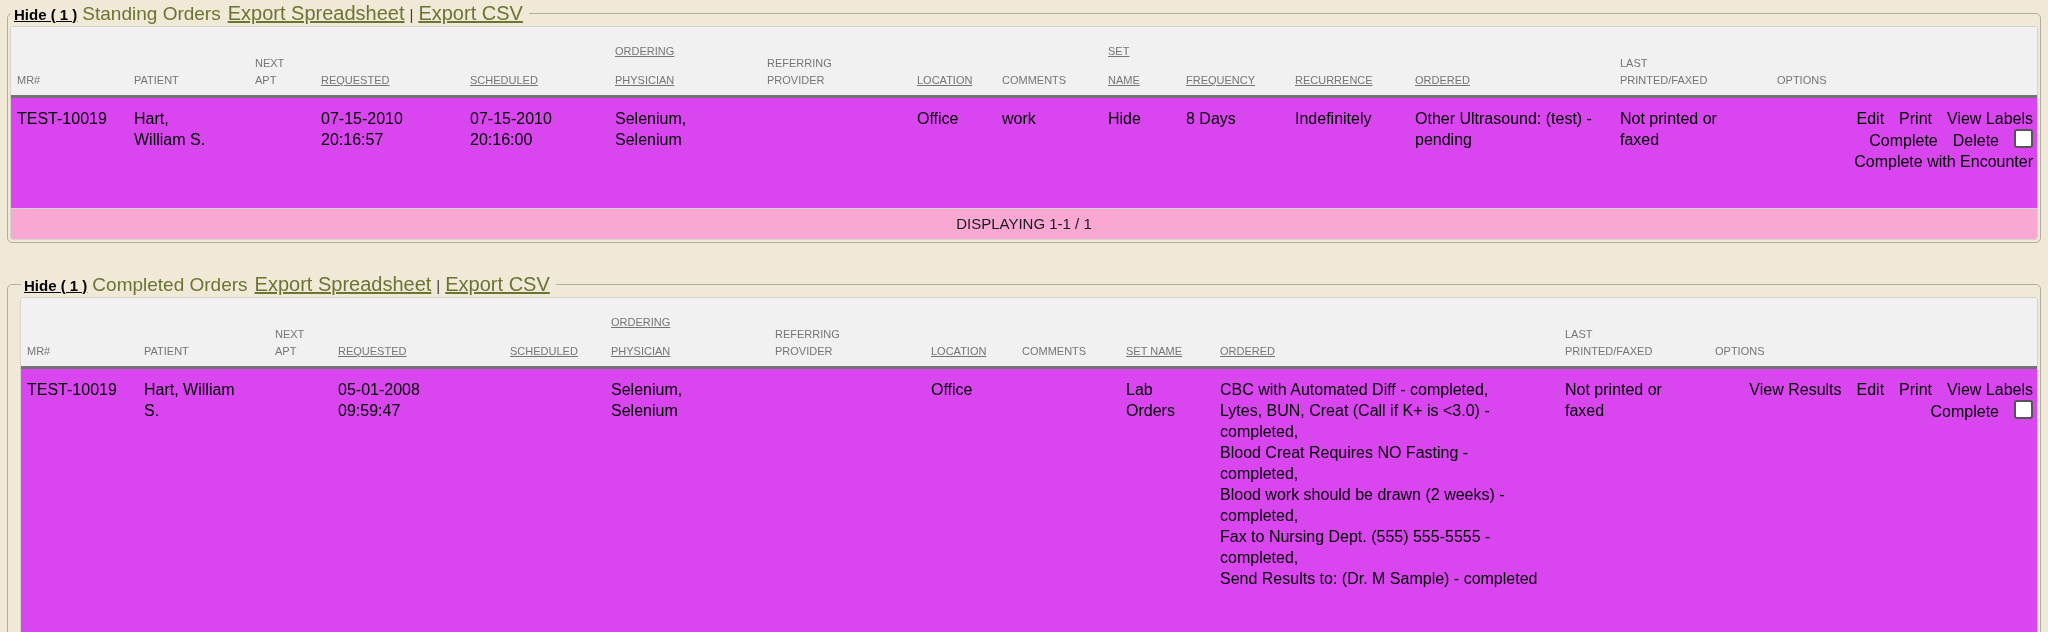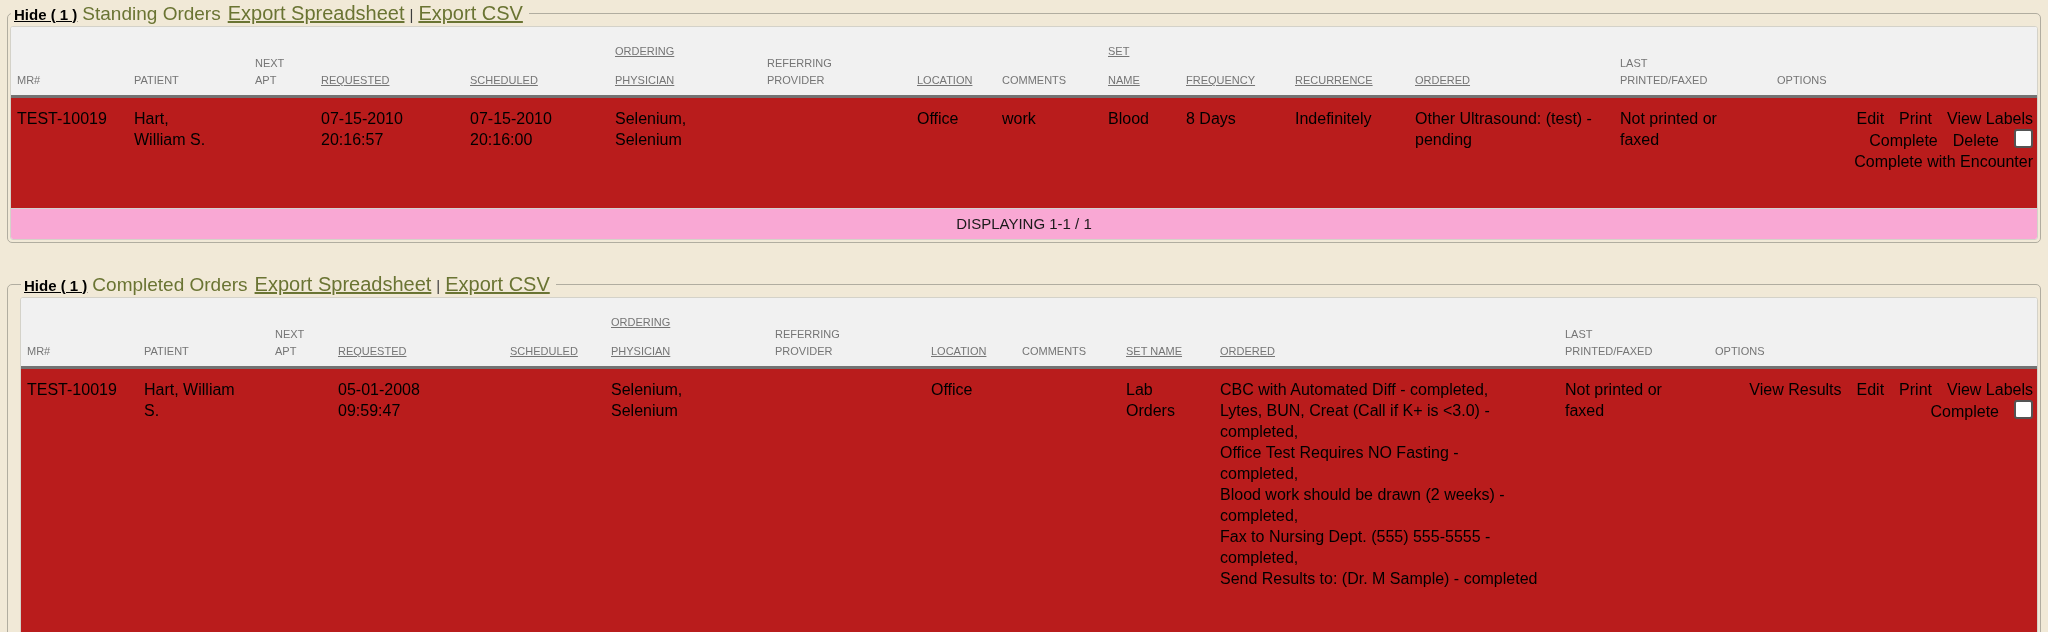--- a/index.html
+++ b/index.html
@@ -50,21 +50,21 @@
     text-align:left;
     vertical-align:bottom;
     padding:4px 4px 6px 6px;
     line-height:17px;
   }
   thead th.sort{cursor:pointer;}
   thead th.sort .h1, thead th.sort .h2{text-decoration:underline;margin-top:12px;}
   .h1:empty{display:none;}
 
   tbody td{
-    background:#b91c1c;
+    background:#d946ef;
     vertical-align:top;
     text-align:left;
     padding:10px 4px 4px 6px;
     font-size:16px;
     line-height:21px;
   }
   tr.row-standing td{height:96px;}
   tr.row-completed td{height:250px;}
 
   .mw55{max-width:55px;}
@@ -250,21 +250,21 @@
             <td>
                 <div></div>
               </td>
             <td>
                 <div>Office</div>
               </td>
             <td>
                 <div>work</div>
               </td>
             <td>
-                <div>Blood</div>
+                <div>Hide</div>
               </td>
             <td>
                 <div>8 Days</div>
               </td>
             <td>
                 <div>Indefinitely</div>
               </td>
             <td>
                 <div class="mw185">Other Ultrasound: (test) - pending</div>
               </td>
@@ -385,21 +385,21 @@
               </td>
             <td>
                 <div></div>
               </td>
             <td>
                 <div class="mw55">Lab Orders</div>
               </td>
             <td>
               <div class="mw320">CBC with Automated Diff - completed,</div>
               <div class="mw320">Lytes, BUN, Creat (Call if K+ is &lt;3.0) - completed,</div>
-              <div class="mw320">Office Test Requires NO Fasting - completed,</div>
+              <div class="mw320">Blood Creat Requires NO Fasting - completed,</div>
               <div class="mw320">Blood work should be drawn (2 weeks) - completed,</div>
               <div class="mw320">Fax to Nursing Dept. (555) 555-5555 - completed,</div>
               <div class="mw320">Send Results to: (Dr. M Sample) - completed</div>
             </td>
             <td>
                 <div class="mw115">Not printed or faxed</div>
               </td>
             <td>
               <div class="opt-line">
                 <span class="opt-link">View Results</span><span class="opt-link">Edit</span><span class="opt-link">Print</span><span class="opt-link">View Labels</span>

